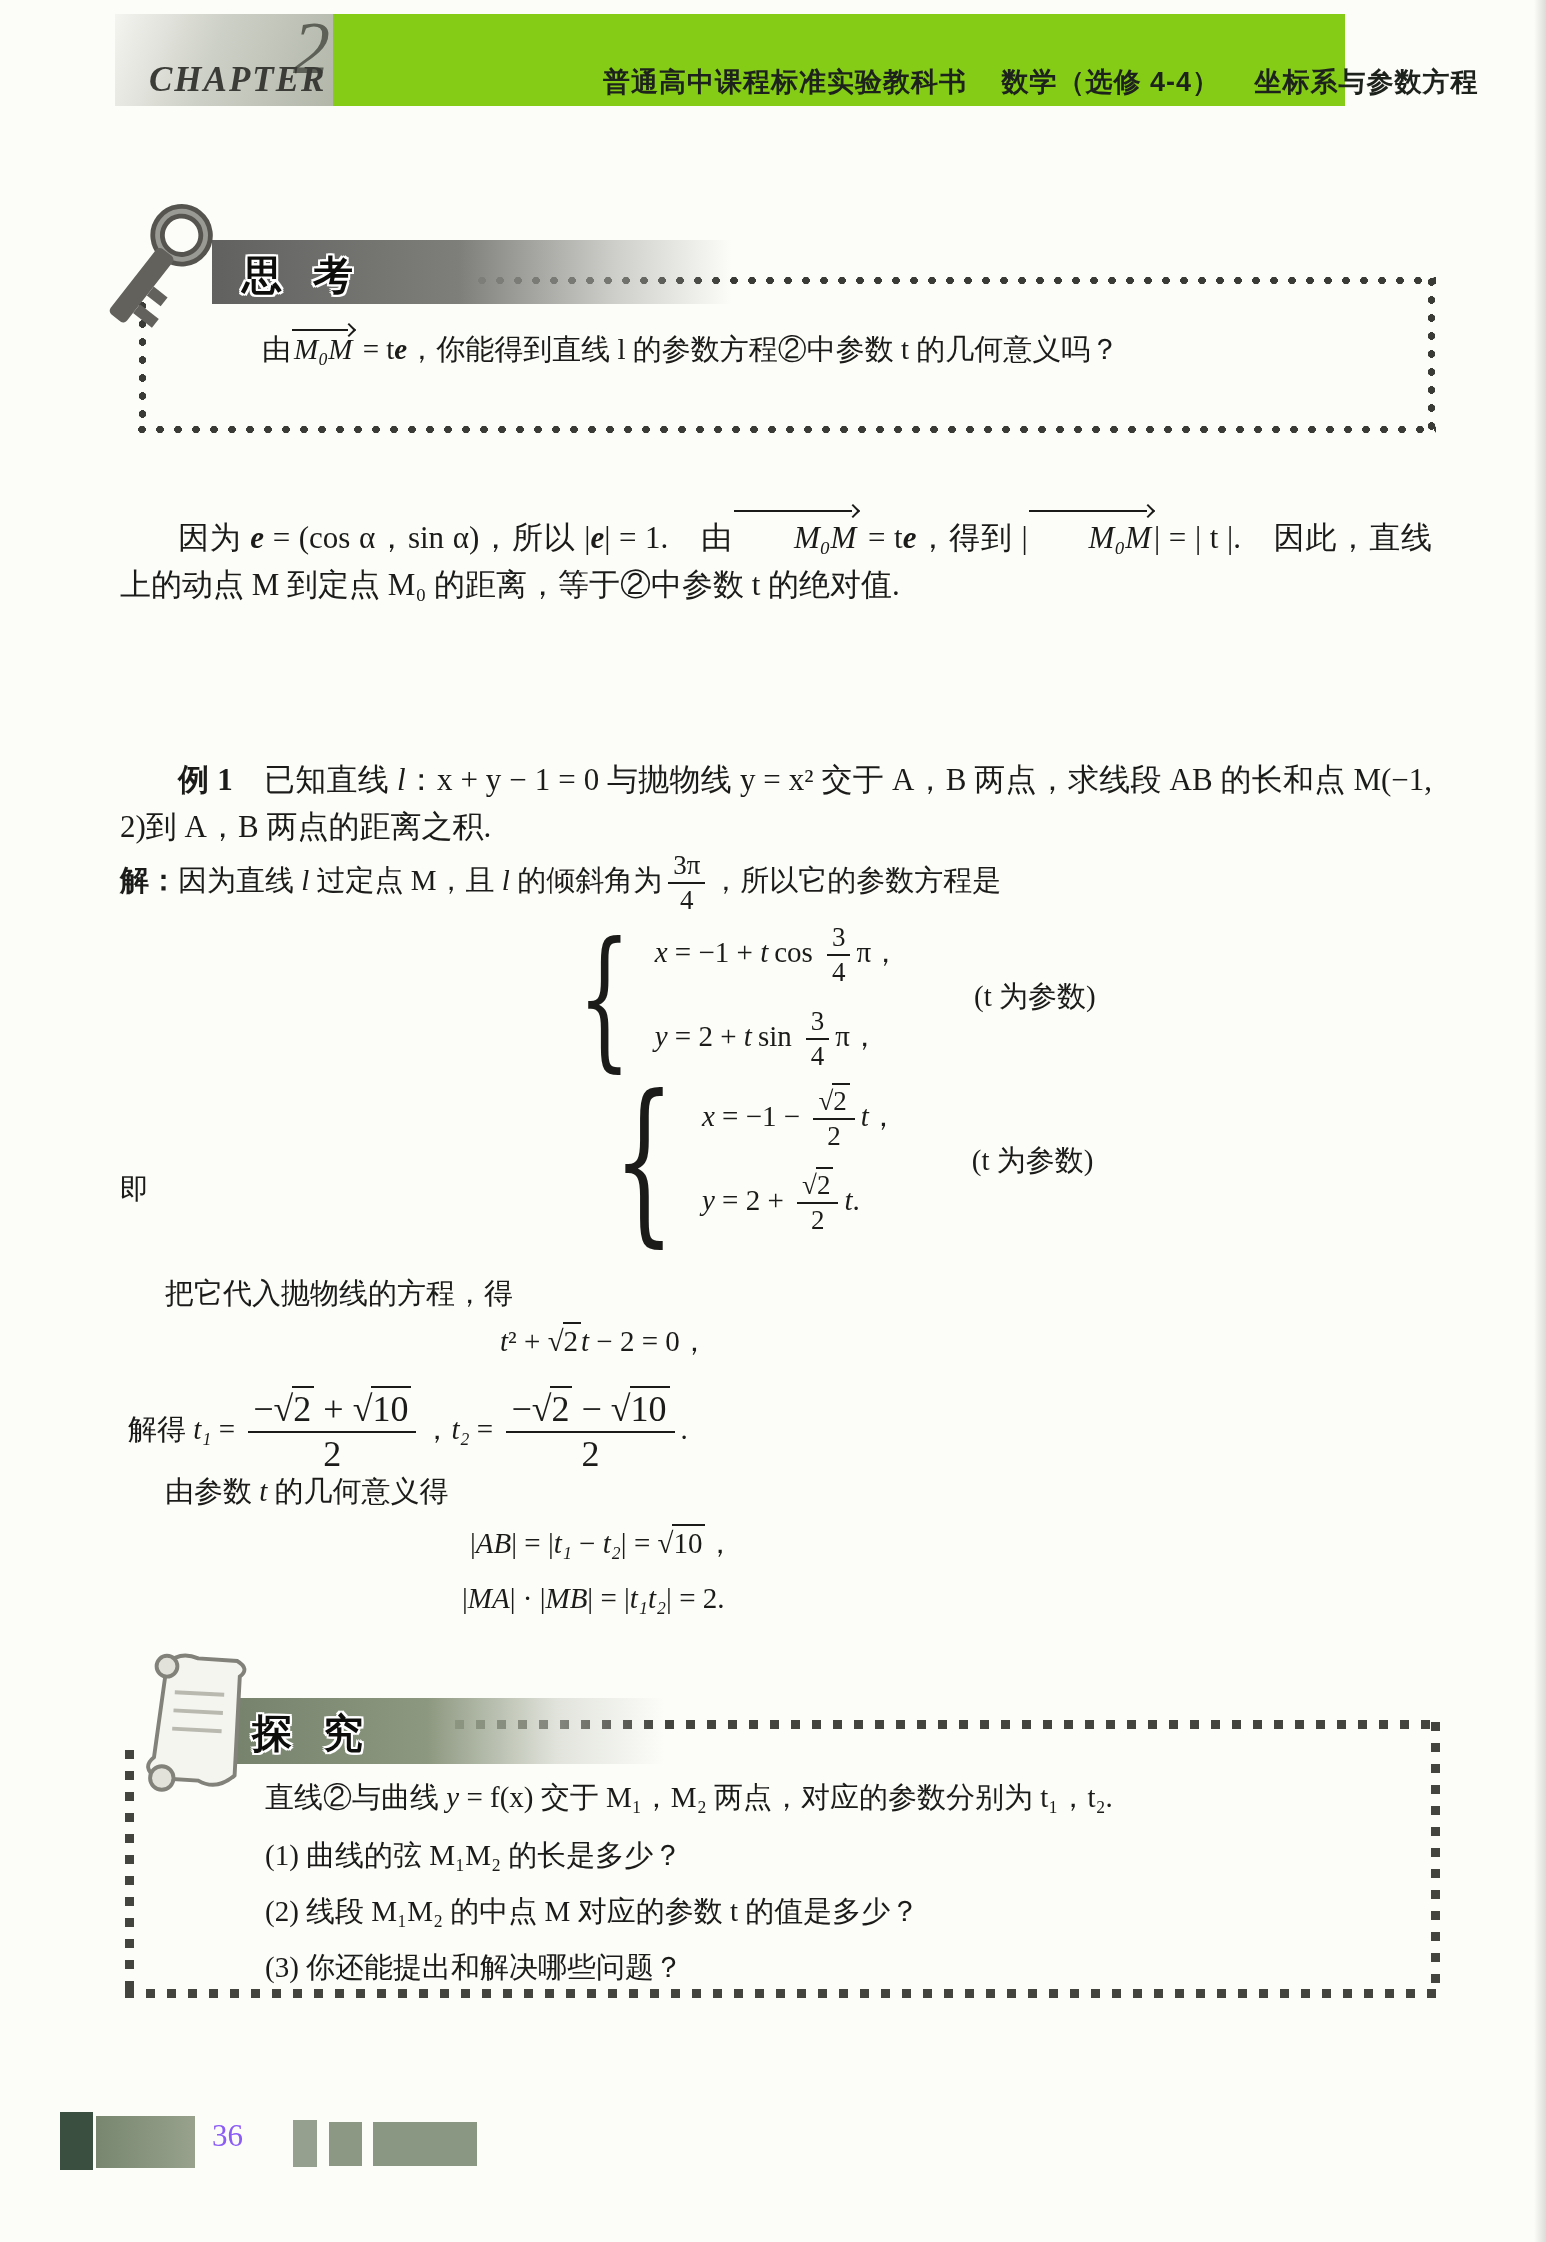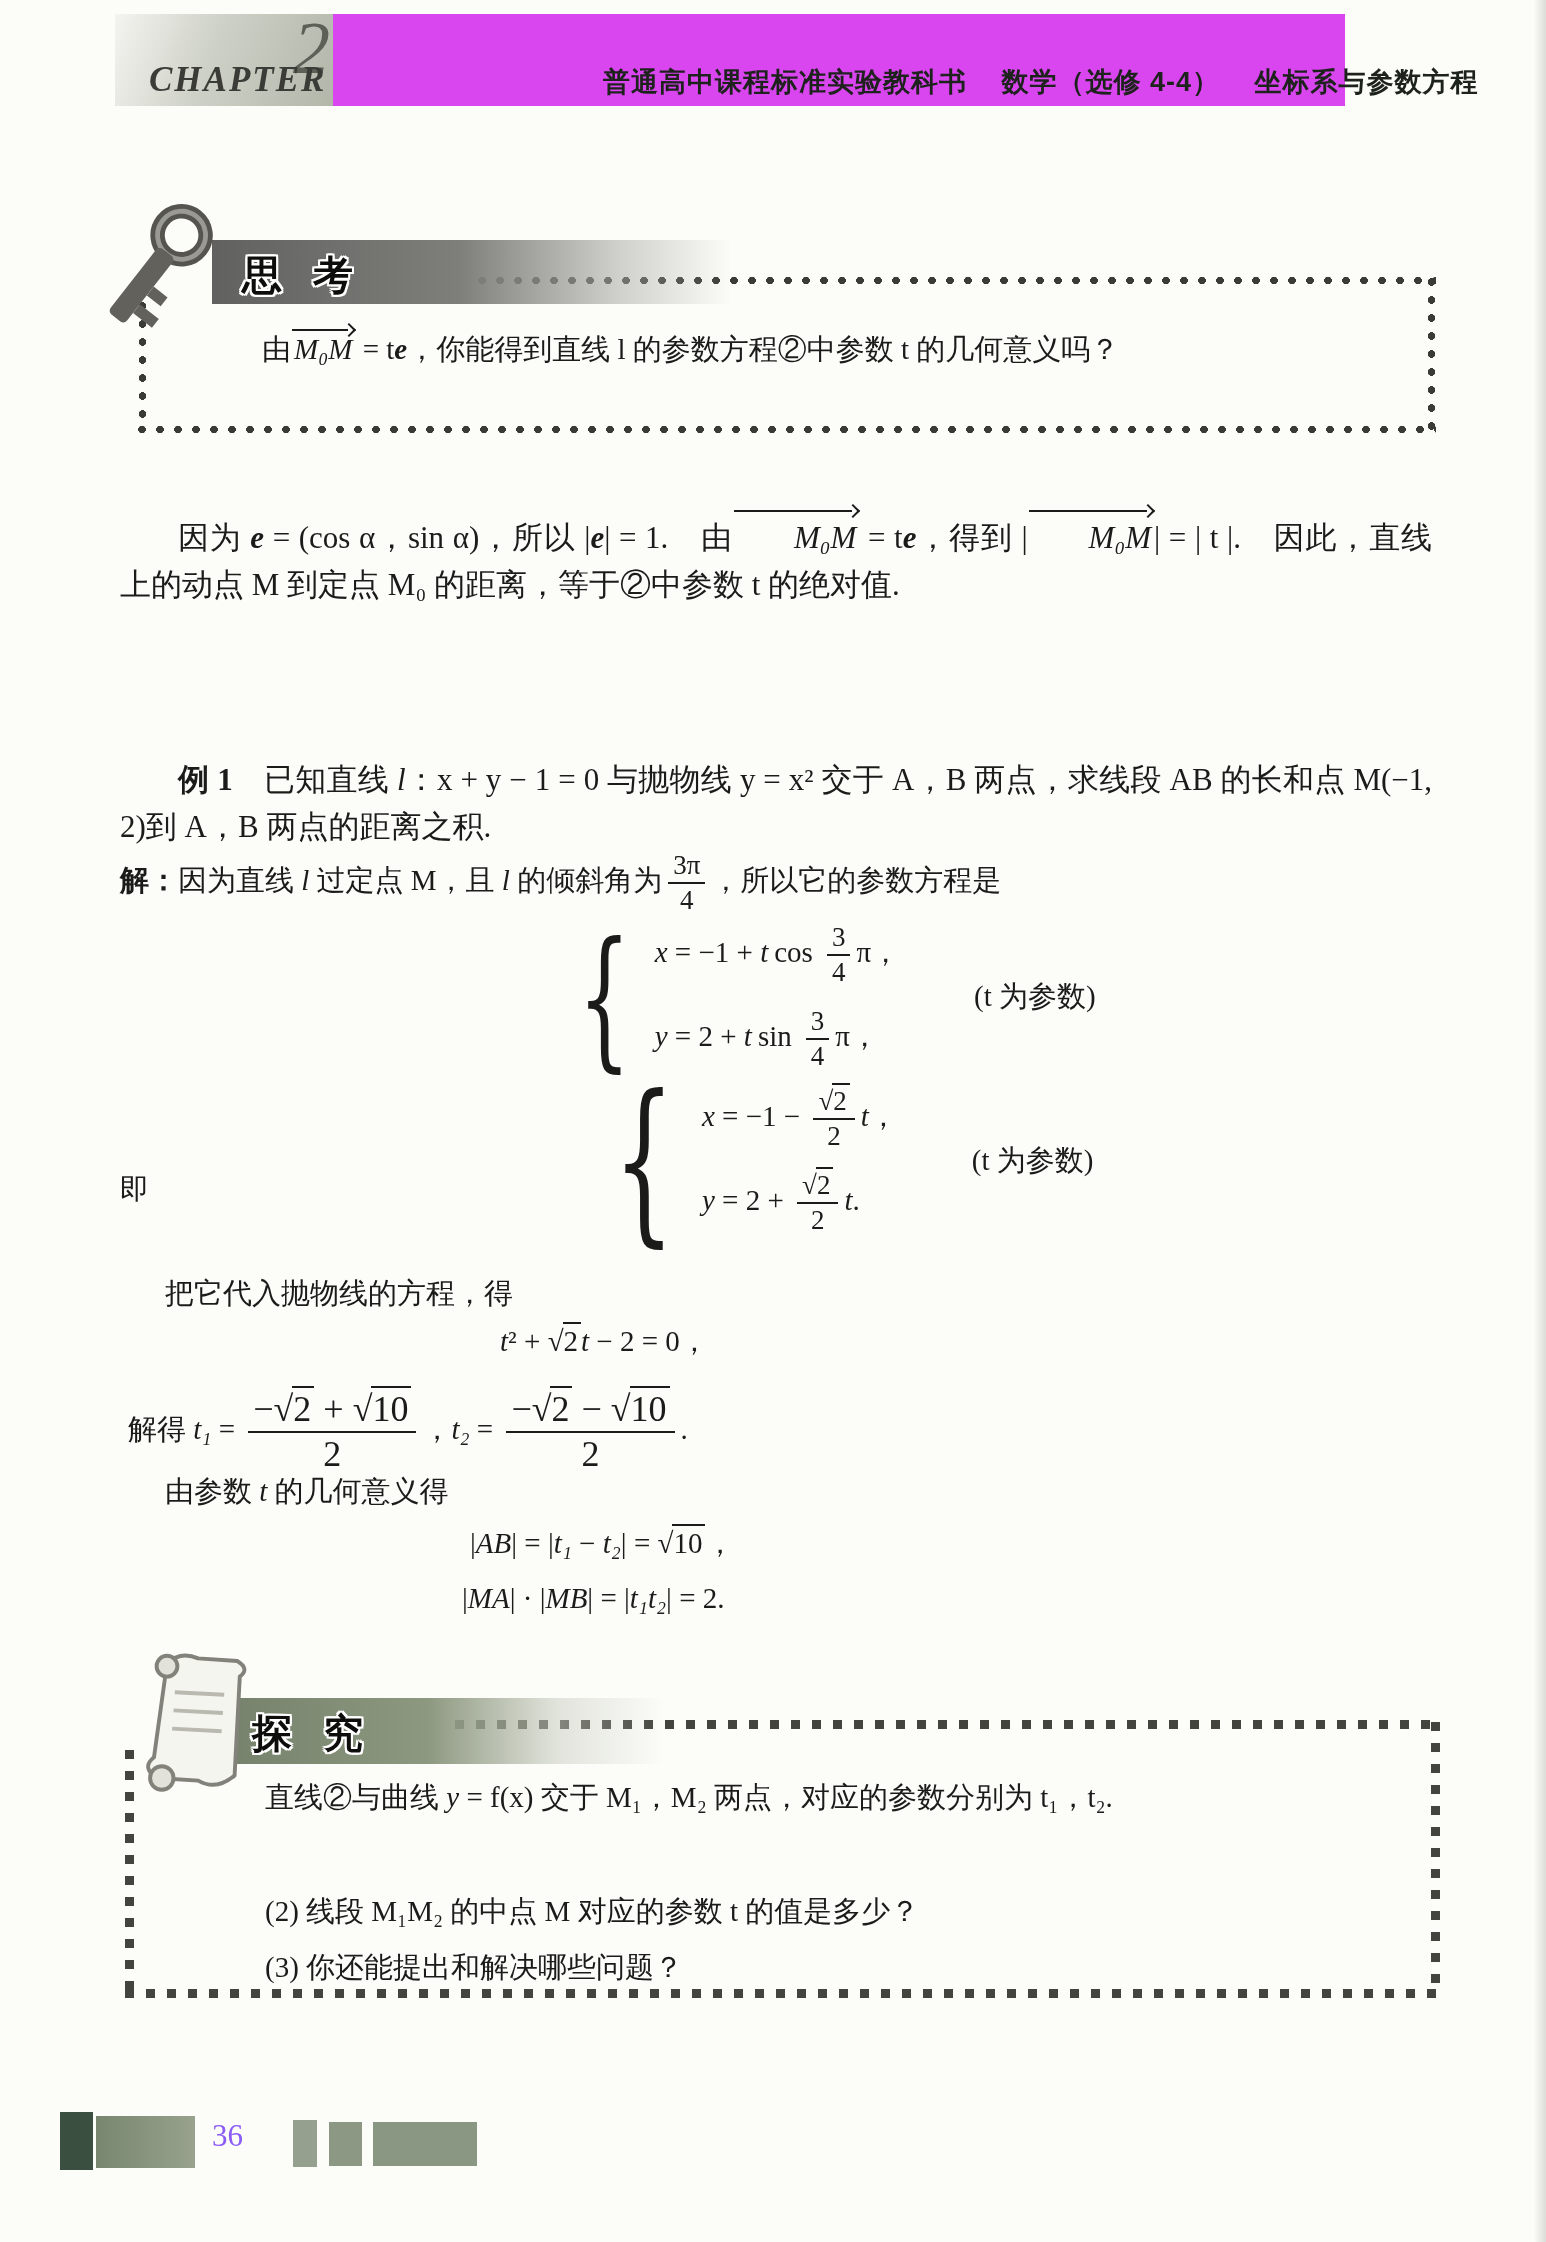--- a/index.html
+++ b/index.html
@@ -7,21 +7,21 @@
   .page { position:relative; width:1546px; height:2242px; background:#fcfcf9; margin:0 auto;
           overflow:hidden; color:#1b1b19; }
   .page-edge { position:absolute; right:0; top:0; width:12px; height:100%;
                background:linear-gradient(to right, rgba(0,0,0,0), rgba(120,120,115,.25)); }
 
   
   .header { position:absolute; left:115px; top:14px; width:1230px; height:92px; }
   .band-left { position:absolute; left:0; top:0; width:218px; height:92px;
                background:linear-gradient(110deg,#f4f4f0 0%, #cdd0c6 45%, #b2b7aa 100%); }
   .band-right { position:absolute; left:218px; top:0; width:1012px; height:92px;
-                background:#d946ef; }
+                background:#84cc16; }
   .chapter-label { position:absolute; left:34px; top:46px; font-style:italic; font-weight:bold;
                    font-size:35px; letter-spacing:2px; color:#3b3b37; white-space:nowrap; }
   .chapter-num { position:absolute; left:178px; top:-8px; font-style:italic; font-size:74px;
                  color:#5c6056; font-weight:normal; }
   .header-title { position:absolute; left:270px; top:50px; white-space:nowrap;
                   font-family:"Liberation Sans","DejaVu Sans",sans-serif; font-weight:bold;
                   font-size:27px; color:#1d221c; letter-spacing:1px; }
   .header-title .gap { margin-left:26px; }
 
   
@@ -229,20 +229,21 @@
   </p>
 
   <div class="explore-box">
     <div class="dash-top"></div>
     <div class="dash-bottom"></div>
     <div class="dash-left"></div>
     <div class="dash-right"></div>
     <p class="exp-line exp-intro">
       <span>直线②与曲线 </span><span class="v">y</span><span> = f(x) 交于 M₁，M₂ 两点，对应的参数分别为 t₁，t₂.</span>
     </p>
+    <p class="exp-line exp-q1">(1) 曲线的弦 M₁M₂ 的长是多少？</p>
     <p class="exp-line exp-q2">(2) 线段 M₁M₂ 的中点 M 对应的参数 t 的值是多少？</p>
     <p class="exp-line exp-q3">(3) 你还能提出和解决哪些问题？</p>
   </div>
   <div class="explore-band">
     <span class="section-label">探 究</span>
   </div>
   <svg class="scroll-icon" width="130" height="160" viewBox="0 0 100 120">
     <path d="M30 12 q10 -10 24 -4 l30 2 q10 6 2 12 l-4 76 q-14 12 -28 4 l-32 -2 q-12 -8 -2 -16 z" fill="#f5f5f0" stroke="#82827a" stroke-width="3"></path>
     <circle cx="30" cy="14" r="8" fill="#e2e2da" stroke="#82827a" stroke-width="3"></circle>
     <circle cx="26" cy="100" r="9" fill="#e2e2da" stroke="#82827a" stroke-width="3"></circle>

